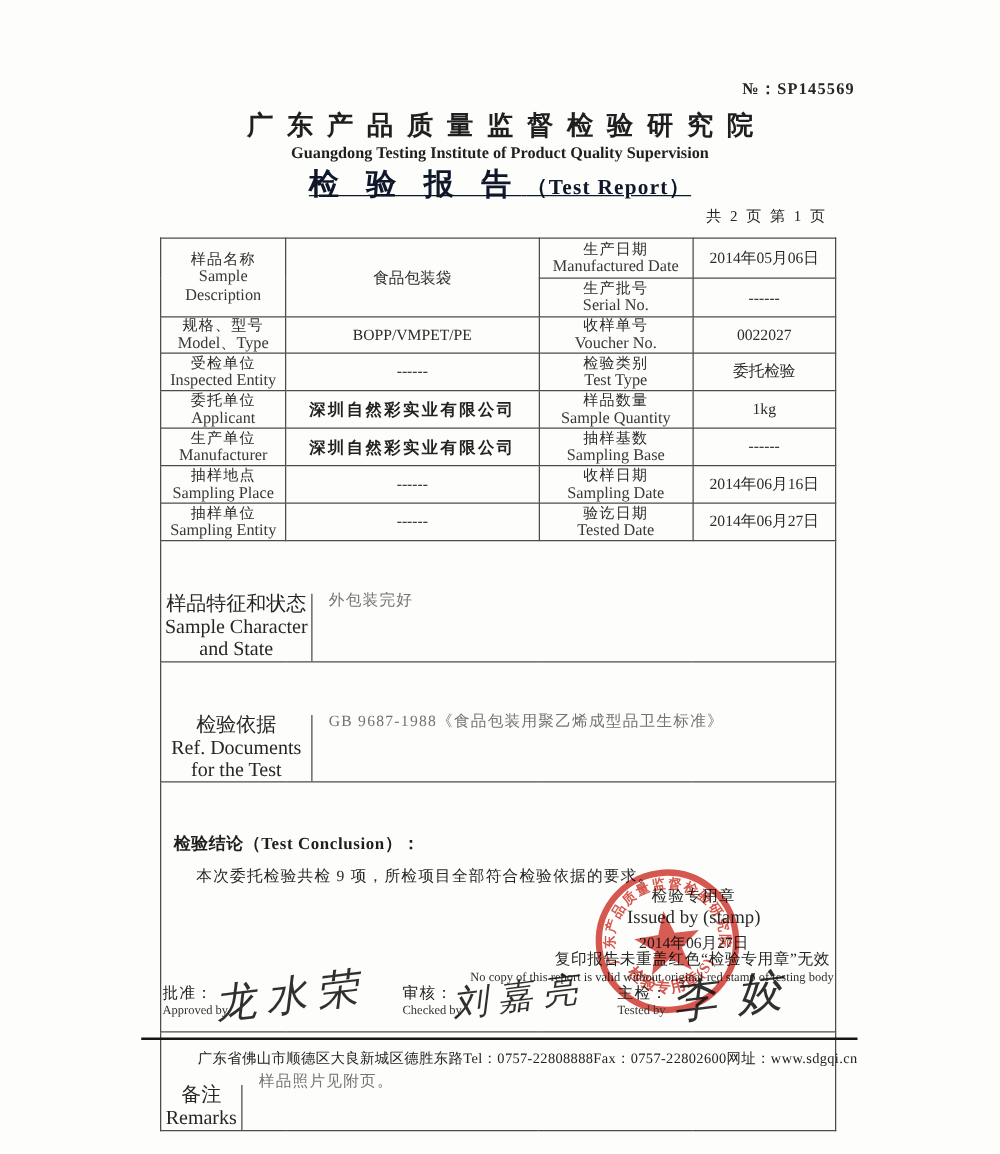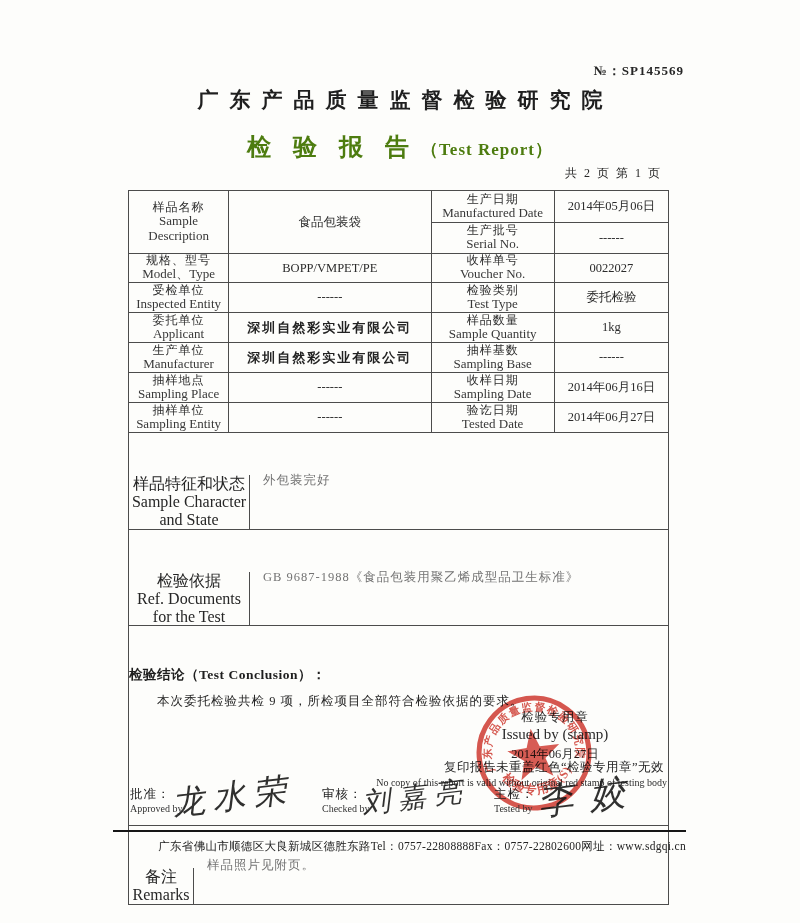--- a/index.html
+++ b/index.html
@@ -7,40 +7,40 @@
     position:relative;width:800px;height:923px;overflow:hidden;
     background:#fdfdfb;color:#262626;
     font-family:"Liberation Serif","DejaVu Serif",serif;
   }
   
   .report-no{position:absolute;top:62px;right:116px;font-size:13px;font-weight:bold;letter-spacing:1px;}
   .org-cn{position:absolute;top:86px;left:0;width:100%;text-align:center;
     font-size:21px;font-weight:bold;letter-spacing:11px;text-indent:11px;color:#1f1f1f;}
   .org-en{position:absolute;top:114px;left:0;width:100%;text-align:center;
     font-size:13px;font-weight:bold;color:#1f1f1f;}
-  .doc-title{position:absolute;top:131px;left:0;width:100%;text-align:center;font-weight:bold;color:#4d7c0f;}
+  .doc-title{position:absolute;top:131px;left:0;width:100%;text-align:center;font-weight:bold;color:#0f172a;text-decoration:underline;}
   .doc-title .t-cn{font-size:24px;letter-spacing:8px;}
   .doc-title .t-en{font-size:17px;letter-spacing:1px;}
   .page-info{position:absolute;top:165px;right:138px;font-size:12px;letter-spacing:2px;}
   
   table.info{position:absolute;left:128px;top:190px;border-collapse:collapse;table-layout:fixed;
     width:541px;}
   table.info td{border:1px solid #4c4c4c;padding:0;vertical-align:middle;}
   .lbl{text-align:center;line-height:1.12;}
   .lbl .cn{display:block;font-size:12px;letter-spacing:1px;color:#2c2c2c;}
   .lbl .en{display:block;font-size:13px;color:#383838;}
   .val{text-align:center;font-size:12.5px;color:#2b2b2b;}
   .val.company{font-weight:600;letter-spacing:2px;font-size:13px;color:#222;}
   .nest{display:flex;height:100%;align-items:stretch;}
   .nest-lbl{border-right:1px solid #4c4c4c;display:flex;flex-direction:column;justify-content:center;
     text-align:center;line-height:1.12;flex:0 0 auto;margin-top:42px;}
   .nest-val{flex:1;display:flex;align-items:center;padding-left:13px;font-size:12.5px;color:#737373;letter-spacing:1px;}
   
   td.concl{position:relative;}
-  .concl-heading{position:absolute;left:0;top:40px;font-size:13.5px;font-weight:bold;letter-spacing:.5px;color:#1e1e1e;}
+  .concl-heading{position:absolute;left:10px;top:40px;font-size:13.5px;font-weight:bold;letter-spacing:.5px;color:#1e1e1e;}
   .concl-body{position:absolute;left:28px;top:67px;font-size:12.5px;letter-spacing:1px;color:#262626;}
   .stamp-block{position:absolute;left:320px;top:82px;width:212px;text-align:center;color:#2a2a2a;}
   .stamp-label{font-size:12.5px;letter-spacing:1px;line-height:18px;}
   .issued-by{font-size:15px;line-height:16px;}
   .issue-date{font-size:12.5px;line-height:18px;margin-top:3px;}
   .notice-cn{position:absolute;right:4px;top:133px;font-size:12.5px;letter-spacing:.5px;color:#262626;}
   .notice-en{position:absolute;right:1px;top:151px;font-size:10px;color:#2e2e2e;}
   .stamp{position:absolute;left:344px;top:64px;width:122px;height:126px;
     mix-blend-mode:multiply;opacity:.92;transform:rotate(-8deg);}
   
@@ -57,20 +57,21 @@
 </style>
 </head>
 <body>
 
 <div class="page">
 
   <div class="report-no">
     <span>№：</span><span>SP145569</span>
   </div>
   <div class="org-cn">广东产品质量监督检验研究院</div>
+  <div class="org-en">Guangdong Testing Institute of Product Quality Supervision</div>
   <div class="doc-title">
     <span class="t-cn">检 验 报 告</span>
     <span class="t-en">（Test Report）</span>
   </div>
   <div class="page-info">共 2 页 第 1 页</div>
 
   <table class="info">
     <colgroup>
         <col style="width:100px">
         <col style="width:202px">

